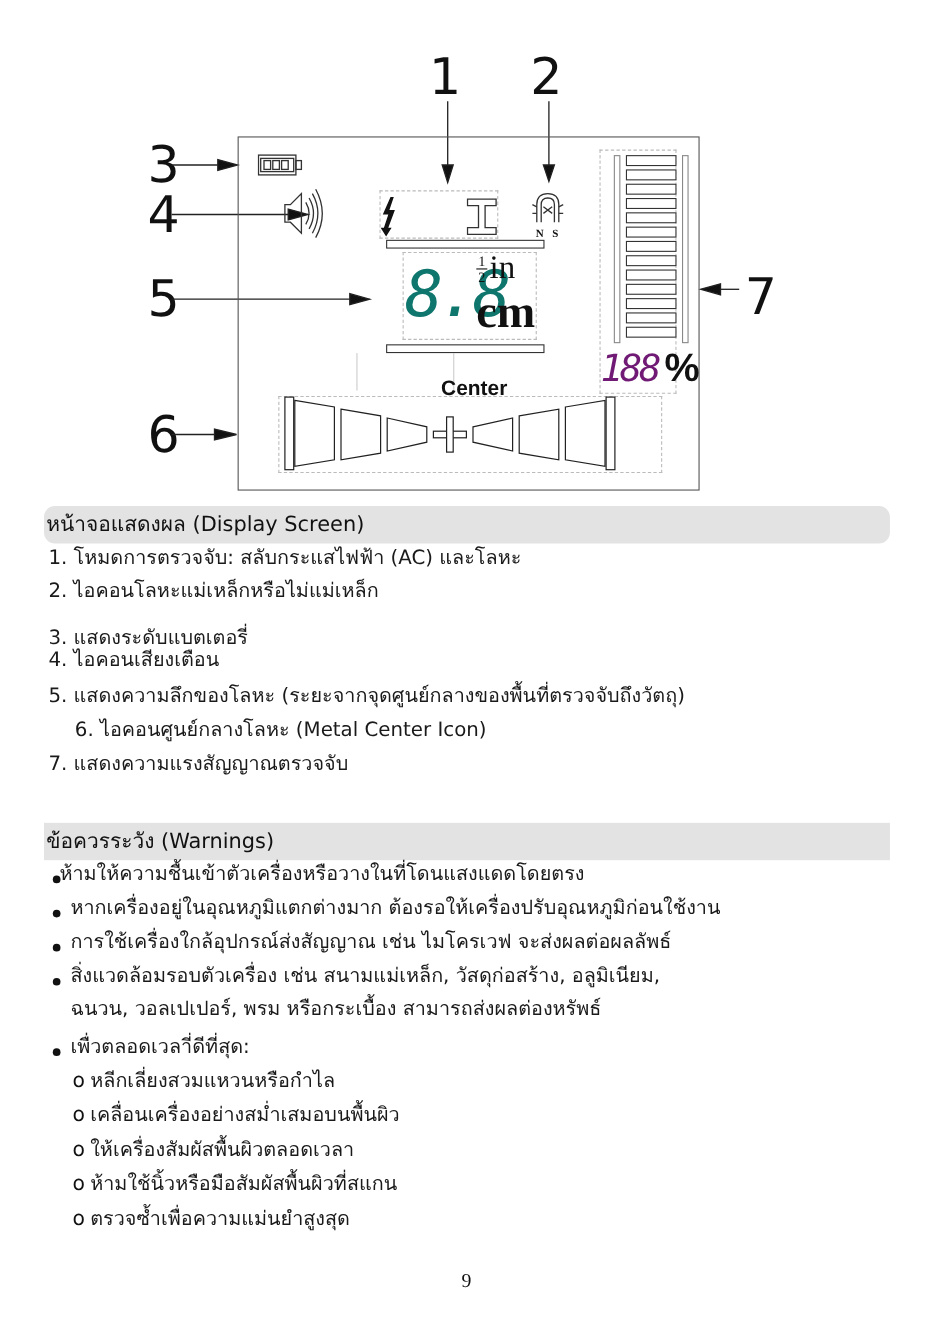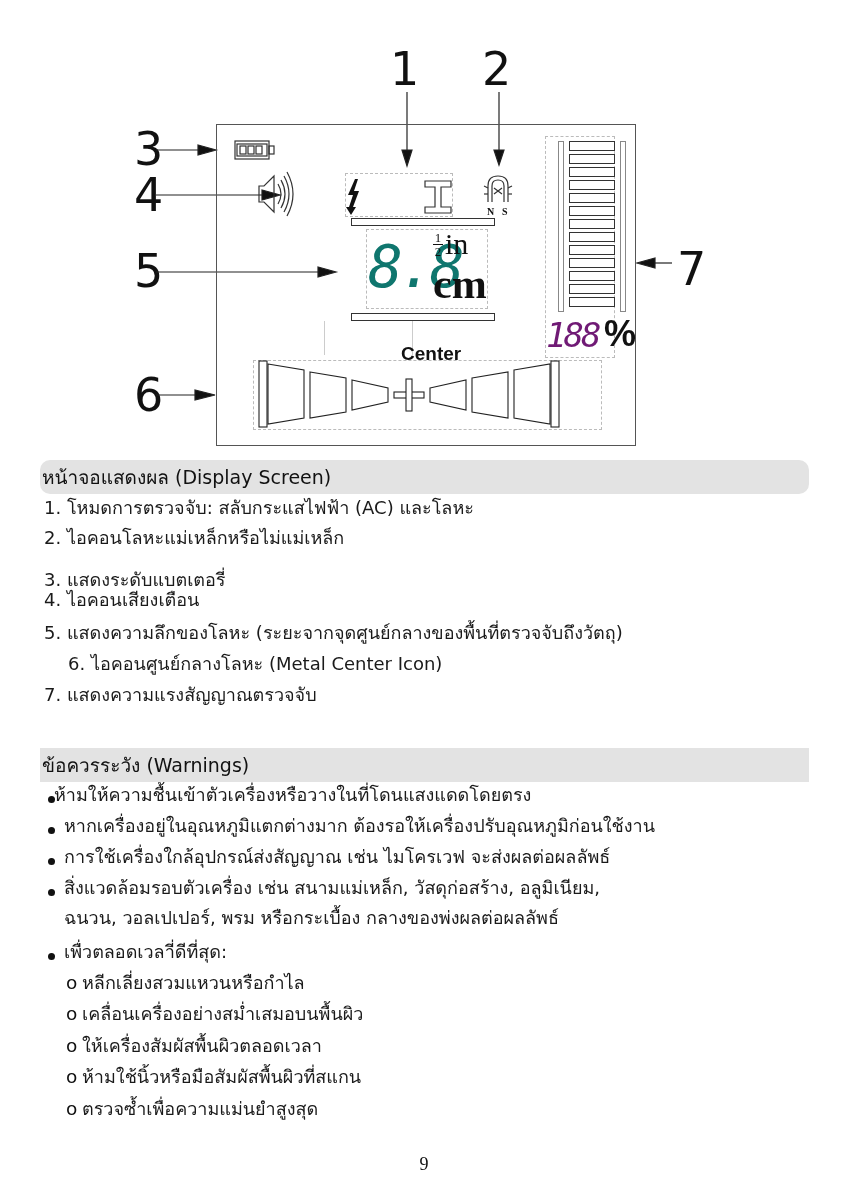--- a/index.html
+++ b/index.html
@@ -175,21 +175,21 @@
   <div class="item" style="left:54px;top:783px;">ห้ามให้ความชื้นเข้าตัวเครื่องหรือวางในที่โดนแสงแดดโดยตรง</div>
 
   <div class="bullet" style="left:48px;top:827px;"></div>
   <div class="item" style="left:64px;top:814px;">หากเครื่องอยู่ในอุณหภูมิแตกต่างมาก ต้องรอให้เครื่องปรับอุณหภูมิก่อนใช้งาน</div>
 
   <div class="bullet" style="left:48px;top:858px;"></div>
   <div class="item" style="left:64px;top:845px;">การใช้เครื่องใกล้อุปกรณ์ส่งสัญญาณ เช่น ไมโครเวฟ จะส่งผลต่อผลลัพธ์</div>
 
   <div class="bullet" style="left:48px;top:889px;"></div>
   <div class="item" style="left:64px;top:876px;">สิ่งแวดล้อมรอบตัวเครื่อง เช่น สนามแม่เหล็ก, วัสดุก่อสร้าง, อลูมิเนียม,</div>
-  <div class="item" style="left:64px;top:906px;">ฉนวน, วอลเปเปอร์, พรม หรือกระเบื้อง กลางของพ่งผลต่อผลลัพธ์</div>
+  <div class="item" style="left:64px;top:906px;">ฉนวน, วอลเปเปอร์, พรม หรือกระเบื้อง สามารถส่งผลต่องหรัพธ์</div>
 
   <div class="bullet" style="left:48px;top:953px;"></div>
   <div class="item" style="left:64px;top:940px;">เพื่วตลอดเวลาี่ดีที่สุด:</div>
 
   <div>
     <div class="sub-o" style="left:66px;top:971px;">o</div>
     <div class="item" style="left:82px;top:971px;">หลีกเลี่ยงสวมแหวนหรือกำไล</div>
     <div class="sub-o" style="left:66px;top:1002px;">o</div>
     <div class="item" style="left:82px;top:1002px;">เคลื่อนเครื่องอย่างสม่ำเสมอบนพื้นผิว</div>
     <div class="sub-o" style="left:66px;top:1034px;">o</div>

